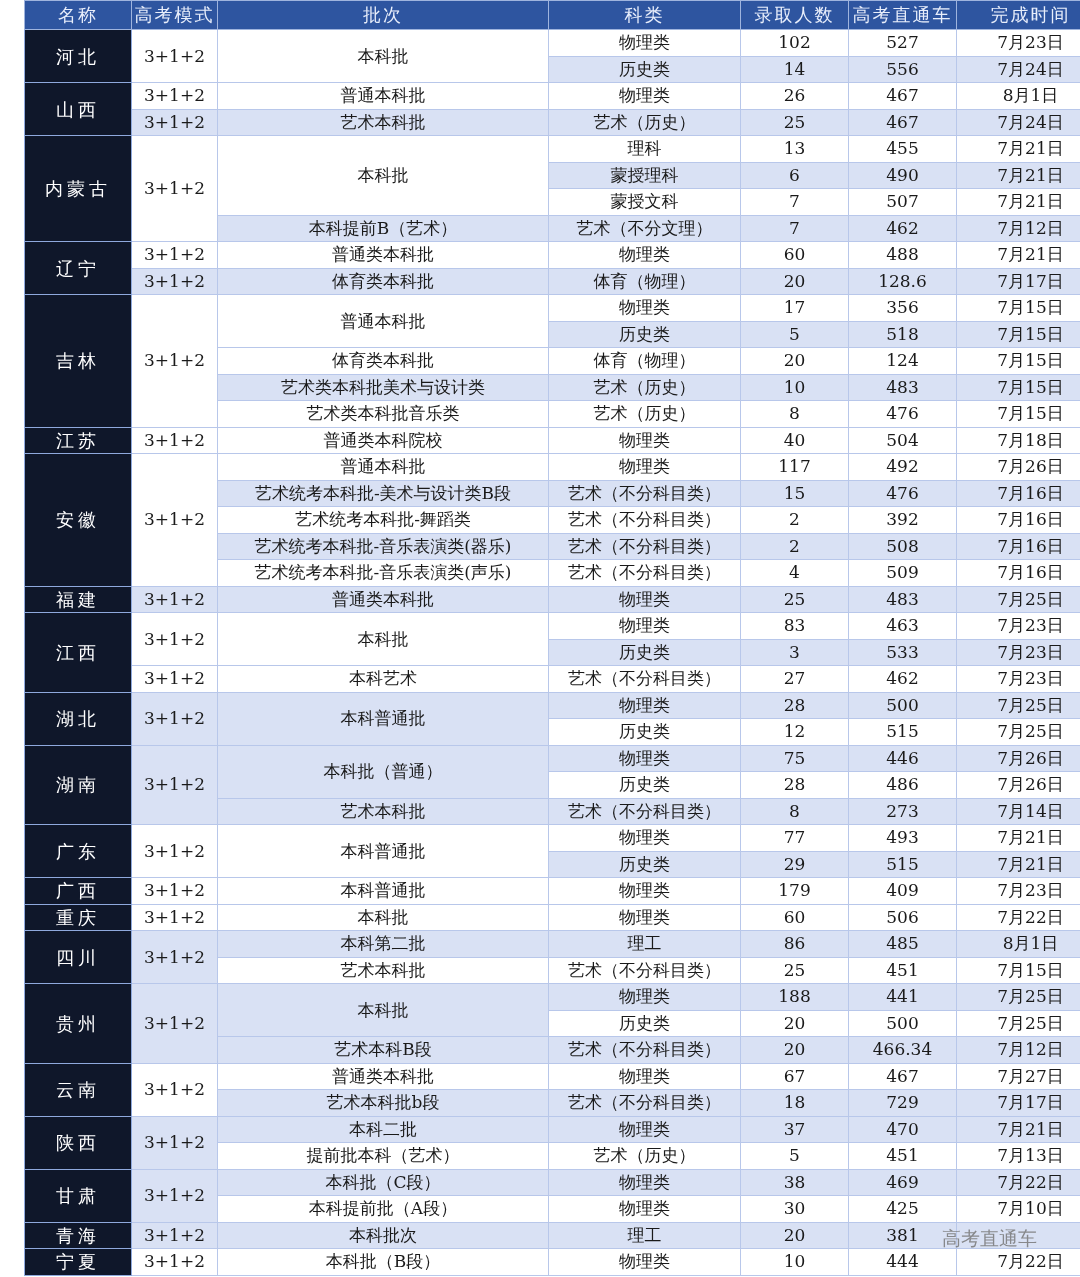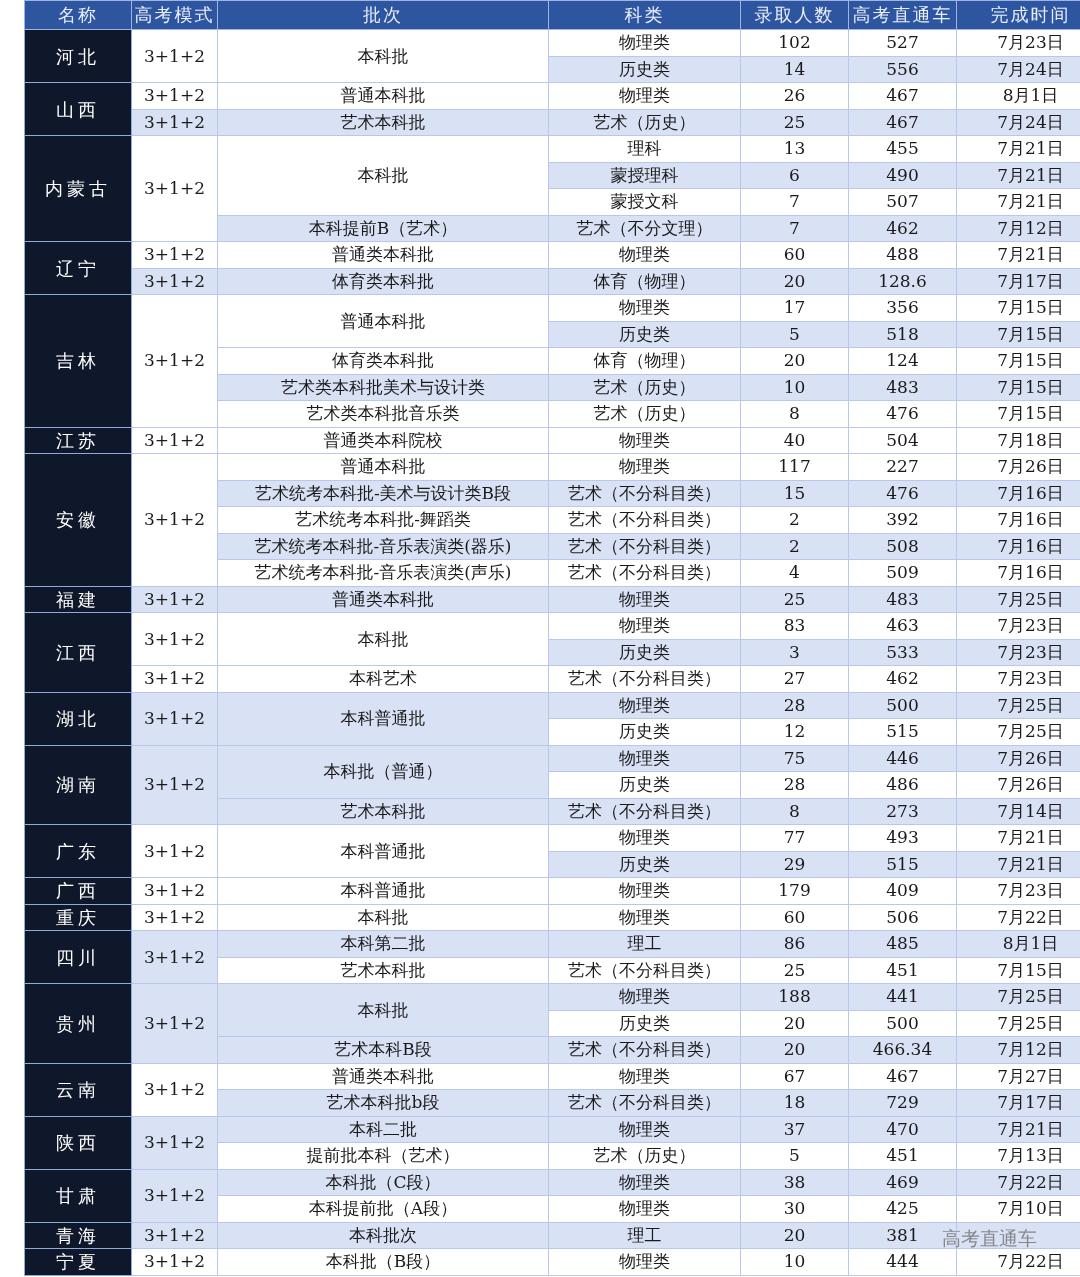--- a/index.html
+++ b/index.html
@@ -171,21 +171,21 @@
       <td class="num">504</td>
       <td>7月18日</td>
     </tr>
 
     <tr>
       <td class="prov" rowspan="5">安徽</td>
       <td rowspan="5" class="num">3+1+2</td>
       <td>普通本科批</td>
       <td>物理类</td>
       <td class="num">117</td>
-      <td class="num">227</td>
+      <td class="num">492</td>
       <td>7月26日</td>
     </tr>
     <tr>
       <td class="alt">艺术统考本科批-美术与设计类B段</td>
       <td class="alt">艺术（不分科目类）</td>
       <td class="alt num">15</td>
       <td class="alt num">476</td>
       <td class="alt">7月16日</td>
     </tr>
     <tr>

